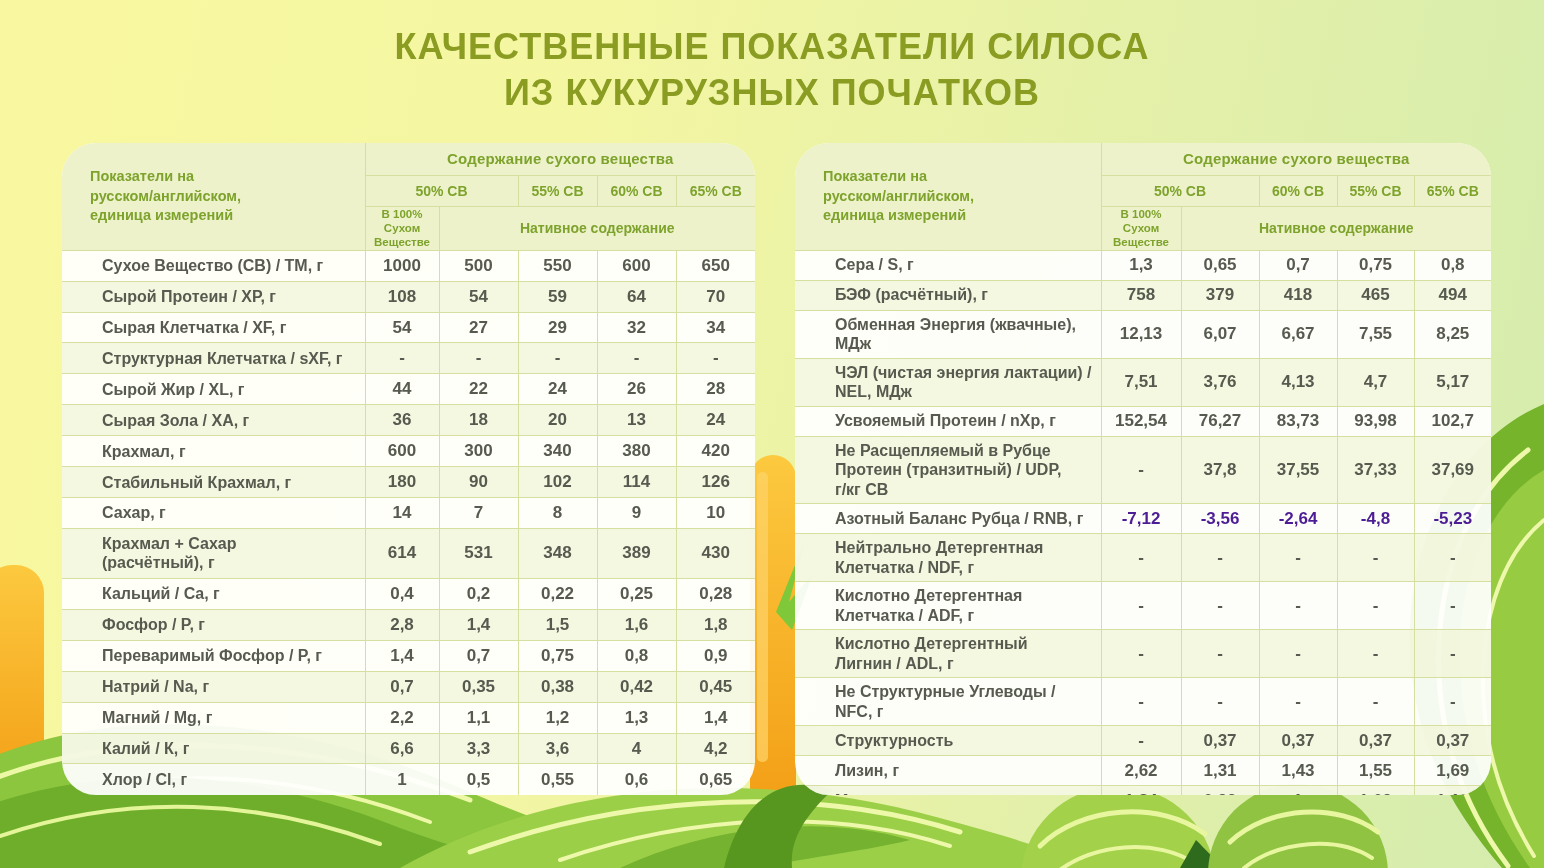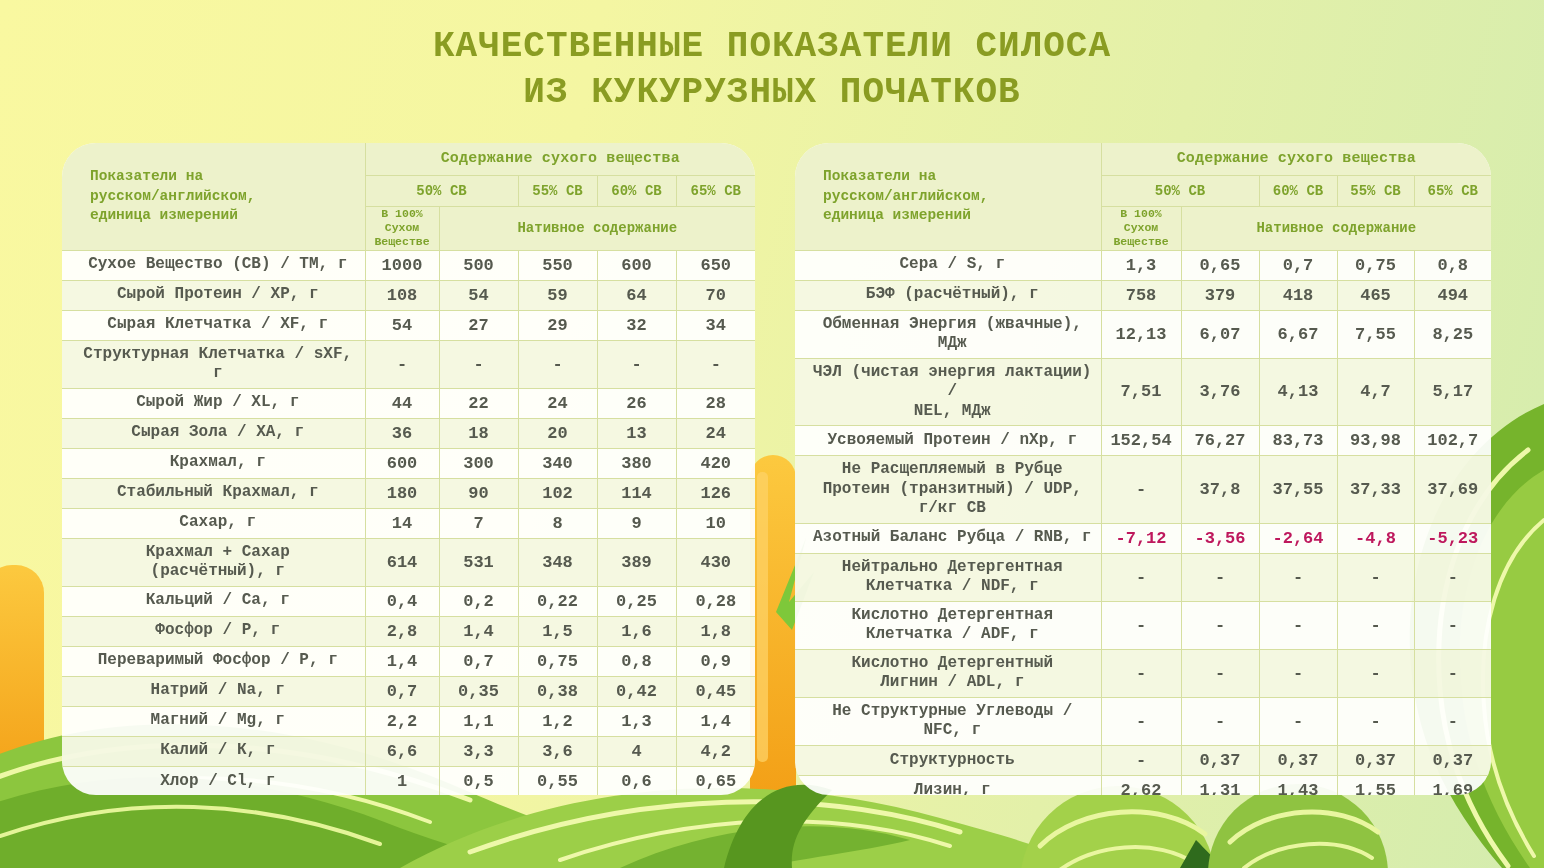--- a/index.html
+++ b/index.html
@@ -1,20 +1,20 @@
 <!DOCTYPE html>
 <html lang="ru"><head>
 <meta charset="utf-8">
 <style>
   * { margin:0; padding:0; box-sizing:border-box; }
   html,body { width:1544px; height:868px; }
   .page {
     position:relative; width:1544px; height:868px; overflow:hidden;
     background:linear-gradient(102deg,#f9f8a0 0%,#f4f6a2 35%,#e3f0a9 70%,#d4ecae 100%);
-    font-family:Liberation Mono, monospace;
+    font-family:Liberation Sans, sans-serif;
   }
   .bg-art { position:absolute; left:0; top:0; width:1544px; height:868px; }
 
   .title {
     position:absolute; top:24px; left:0; right:0; text-align:center;
     color:#8a9c22; font-size:36px; font-weight:bold; line-height:1.28; letter-spacing:1px;
   }
   .title span { display:block; }
 
   .card {
@@ -31,25 +31,25 @@
   .h-ind { text-align:left; }
   .h-ind .pre { display:block; padding-left:28px; font-size:14.5px; line-height:1.35; }
   .h-dm  { height:32px; font-size:15px; letter-spacing:0.2px; }
   .h-pct th { height:31px; font-size:14px; text-align:center; }
   .h-sub th { height:35px; font-size:14px; text-align:center; }
   .h-sub .h-sub-first { font-size:11.5px; line-height:1.25; }
 
   tbody td { height:30px; color:#565a4f; }
   tbody tr:nth-child(even) { background:rgba(237,242,205,0.55); }
   td.lbl {
-    text-align:center; padding:4px 8px 4px 17px;
+    text-align:left; padding:4px 8px 4px 40px;
     font-size:16px; font-weight:bold; line-height:1.22;
   }
   td.val { text-align:center; font-size:17px; font-weight:bold; }
-  td.val.neg { color:#be185d; }
+  td.val.neg { color:#4c1d95; }
   .pre { white-space:pre-line; }
 </style>
 </head>
 <body>
 
 <div class="page">
 
   <svg class="bg-art" viewBox="0 0 1544 868" aria-hidden="true">
     <defs>
       <linearGradient id="cobGrad" x1="0" y1="0" x2="0" y2="1">

